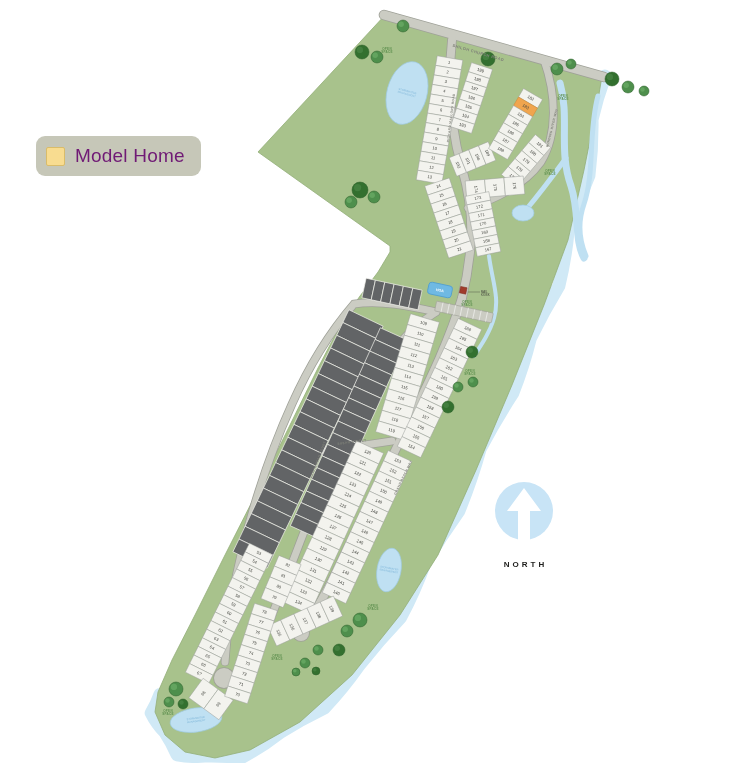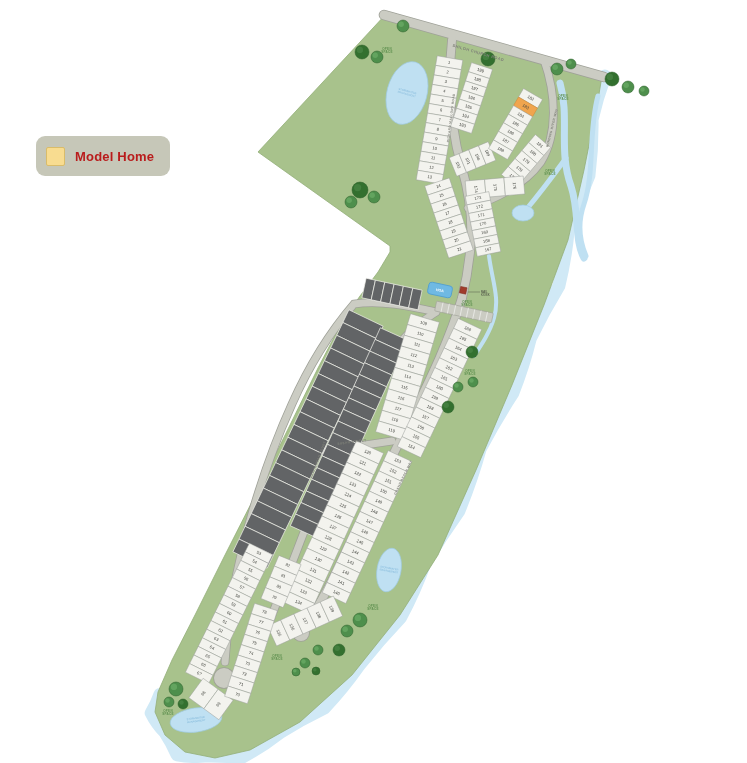--- a/index.html
+++ b/index.html
@@ -5,21 +5,21 @@
   html,body{margin:0;padding:0;background:#ffffff;}
   body{font-family:"Liberation Sans", sans-serif;}
   #stage{position:relative;width:747px;height:763px;background:#ffffff;overflow:hidden;}
   #map-svg{position:absolute;left:0;top:0;}
   #map-svg text{font-family:"Liberation Sans", sans-serif;}
   .legend{
     position:absolute;left:36px;top:136px;height:40px;padding:0 16px 0 10px;
     display:flex;align-items:center;gap:10px;border-radius:9px;
   }
   .legend-swatch{width:17px;height:17px;border-radius:2px;}
-  .legend-label{font-weight:bold;font-size:13px;color:#b91c1c;letter-spacing:.2px;}
+  .legend-label{font-weight:normal;font-size:19px;color:#701a75;letter-spacing:.2px;}
   .north{position:absolute;left:492px;top:480px;width:64px;text-align:center;}
   .north-label{font-weight:bold;font-size:8px;letter-spacing:3px;color:#1e1e1c;margin-top:2px;padding-left:3px;}
 </style>
 </head>
 <body>
 
 <div id="stage">
   <svg id="map-svg" width="747" height="763" viewBox="0 0 747 763">
       <path d="M605,76 Q597.0183396639113,97.72977359053337 592.0366793278228,119.45954718106674 Q592.4758048651499,147.76832815729998 588.9516097302998,175.53665631459995 Q577.0577271554664,203.0229505294128 568.1154543109329,231.04590105882562 Q565.4359915661801,258.9335068879034 558.8719831323601,285.8670137758068 Q543.1430466182295,311.7572186472918 530.286093236459,338.51443729458356 Q523.3619390767507,366.62858726619265 512.7238781535013,393.25717453238525 Q495.1749813509701,420.1818881918142 480.34996270194017,448.36377638362836 Q471.35927470999286,480.6343281979967 458.7185494199858,511.2686563959934 Q440.21114561800016,537.105572809 424.4222912360003,564.2111456180002 Q414.2862393885688,591.7717436331413 400.57247877713763,617.5434872662826 Q378.35561561671244,640.8615800423394 358.7112312334249,665.7231600846787 Q343.03312419287204,688.0874991503916 324.0662483857441,708.1749983007833 Q300.8,719.4 279.6,732.8 Q261.6182518047832,746.8666618842576 241.23650360956634,757.7333237685151 Q222.21715728752537,755.5201010126777 204.43431457505076,756.0402020253554 Q191.07386750546294,757.4381971690625 177.14773501092589,754.8763943381251 Q171.4563999853856,742.12927060199 164.9127999707712,732.25854120398 Q156.58325480494076,723.9927809374119 151.16650960988153,712.9855618748238 Q156.98776746934723,703.2208630521498 159.97553493869447,694.4417261042994" fill="none" stroke="#d0e9f6" stroke-width="13" stroke-linecap="round" stroke-linejoin="round"></path>
       <path d="M386,14 L602,76 L598,100 L584,170 L568,240 L544,305 L512,385 L476,470 L438,555 L400,615 L352,675 L300,722 L250,750 L215,758 L185,752 L165,735 L155,712 L158,692 L172,660 L195,615 L225,555 L258,490 L290,425 L318,368 L342,322 L360,296 L378,272 L390,252 L390,246 L258,152 Z" fill="#a8c28c" stroke="#93af78" stroke-width="0.8"></path>
@@ -560,13 +560,20 @@
       <text x="404" y="478" text-anchor="middle" font-size="3.2" fill="#7f8178" letter-spacing="0.4" font-weight="bold" transform="rotate(-64 404 478)">GRAND BEACH WAY</text>
       <text x="319" y="460" text-anchor="middle" font-size="3.2" fill="#7f8178" letter-spacing="0.4" font-weight="bold" transform="rotate(-69 319 460)">ARROWHEAD COURT</text>
       <text x="352" y="443" text-anchor="middle" font-size="3.2" fill="#7f8178" letter-spacing="0.4" font-weight="bold" transform="rotate(-7 352 443)">SUSAN STREET</text>
     </svg>
 
   <div class="legend" id="legend" style="background: rgb(198, 199, 184);">
     <div class="legend-swatch" id="legend-swatch" style="background: rgb(248, 220, 144); border: 1px solid rgb(217, 188, 106);"></div>
     <div class="legend-label">Model Home</div>
   </div>
 
+  <div class="north">
+    <svg width="64" height="74" viewBox="0 0 64 74">
+      <circle id="north-circle" cx="32" cy="31" r="29" fill="#c8e4f6"></circle>
+      <polygon points="26,68 38,68 38,31 49,31 32,8 15,31 26,31" fill="#ffffff"></polygon>
+    </svg>
+    <div class="north-label">NORTH</div>
+  </div>
 </div>
 
 </body></html>

